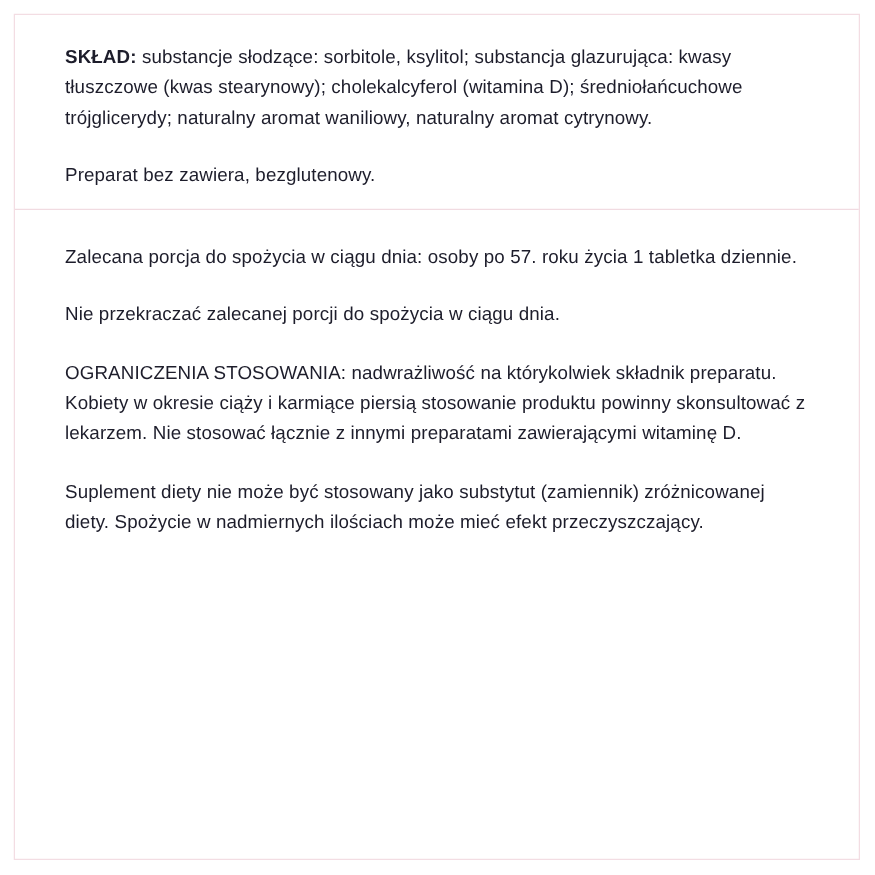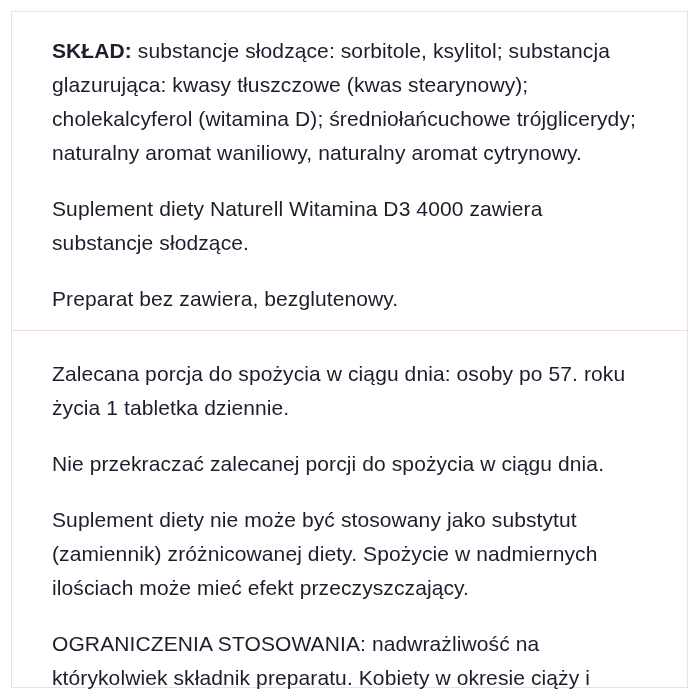--- a/index.html
+++ b/index.html
@@ -41,21 +41,21 @@
     margin: 0;
     border: 0;
   }
 
   .section.second {
     padding-top: 26px;
   }
 
   p.para {
     margin: 0 0 22px 0;
-    font-size: 21px;
+    font-size: 15px;
     line-height: 1.62;
     color: #1d1d2b;
     letter-spacing: 0.1px;
     text-align: left;
   }
 
   p.para:last-child {
     margin-bottom: 0;
   }
 
@@ -72,34 +72,33 @@
 </style>
 </head>
 <body>
 
 <div id="page">
 
   <div class="section first">
 
     <p class="para"><span class="lead-bold">SKŁAD:</span><span> substancje słodzące: sorbitole, ksylitol; substancja glazurująca: kwasy tłuszczowe (kwas stearynowy); cholekalcyferol (witamina D); średniołańcuchowe trójglicerydy; naturalny aromat waniliowy, naturalny aromat cytrynowy.</span></p>
 
-    <p class="para">Suplement diety Naturell Witamina D3 4000 zawiera substancje słodzące.</p>
 
     <p class="para">Preparat bez zawiera, bezglutenowy.</p>
 
   </div>
 
   <hr class="divider">
 
   <div class="section second">
 
     <p class="para">Zalecana porcja do spożycia w ciągu dnia: osoby po 57. roku życia 1 tabletka dziennie.</p>
 
     <p class="para">Nie przekraczać zalecanej porcji do spożycia w ciągu dnia.</p>
 
 
+    <p class="para"><span>OGRANICZENIA STOSOWANIA:</span><span> nadwrażliwość na którykolwiek składnik preparatu. Kobiety w okresie ciąży i karmiące piersią stosowanie produktu powinny skonsultować z lekarzem. Nie stosować łącznie z innymi preparatami zawierającymi witaminę D.</span></p>
+
     <p class="para">Suplement diety nie może być stosowany jako substytut (zamiennik) zróżnicowanej diety. Spożycie w nadmiernych ilościach może mieć efekt przeczyszczający.</p>
-
-    <p class="para"><span>OGRANICZENIA STOSOWANIA:</span><span> nadwrażliwość na którykolwiek składnik preparatu. Kobiety w okresie ciąży i karmiące piersią stosowanie produktu powinny skonsultować z lekarzem. Nie stosować łącznie z innymi preparatami zawierającymi witaminę D.</span></p>
 
   </div>
 
 </div>
 
 </body></html>

